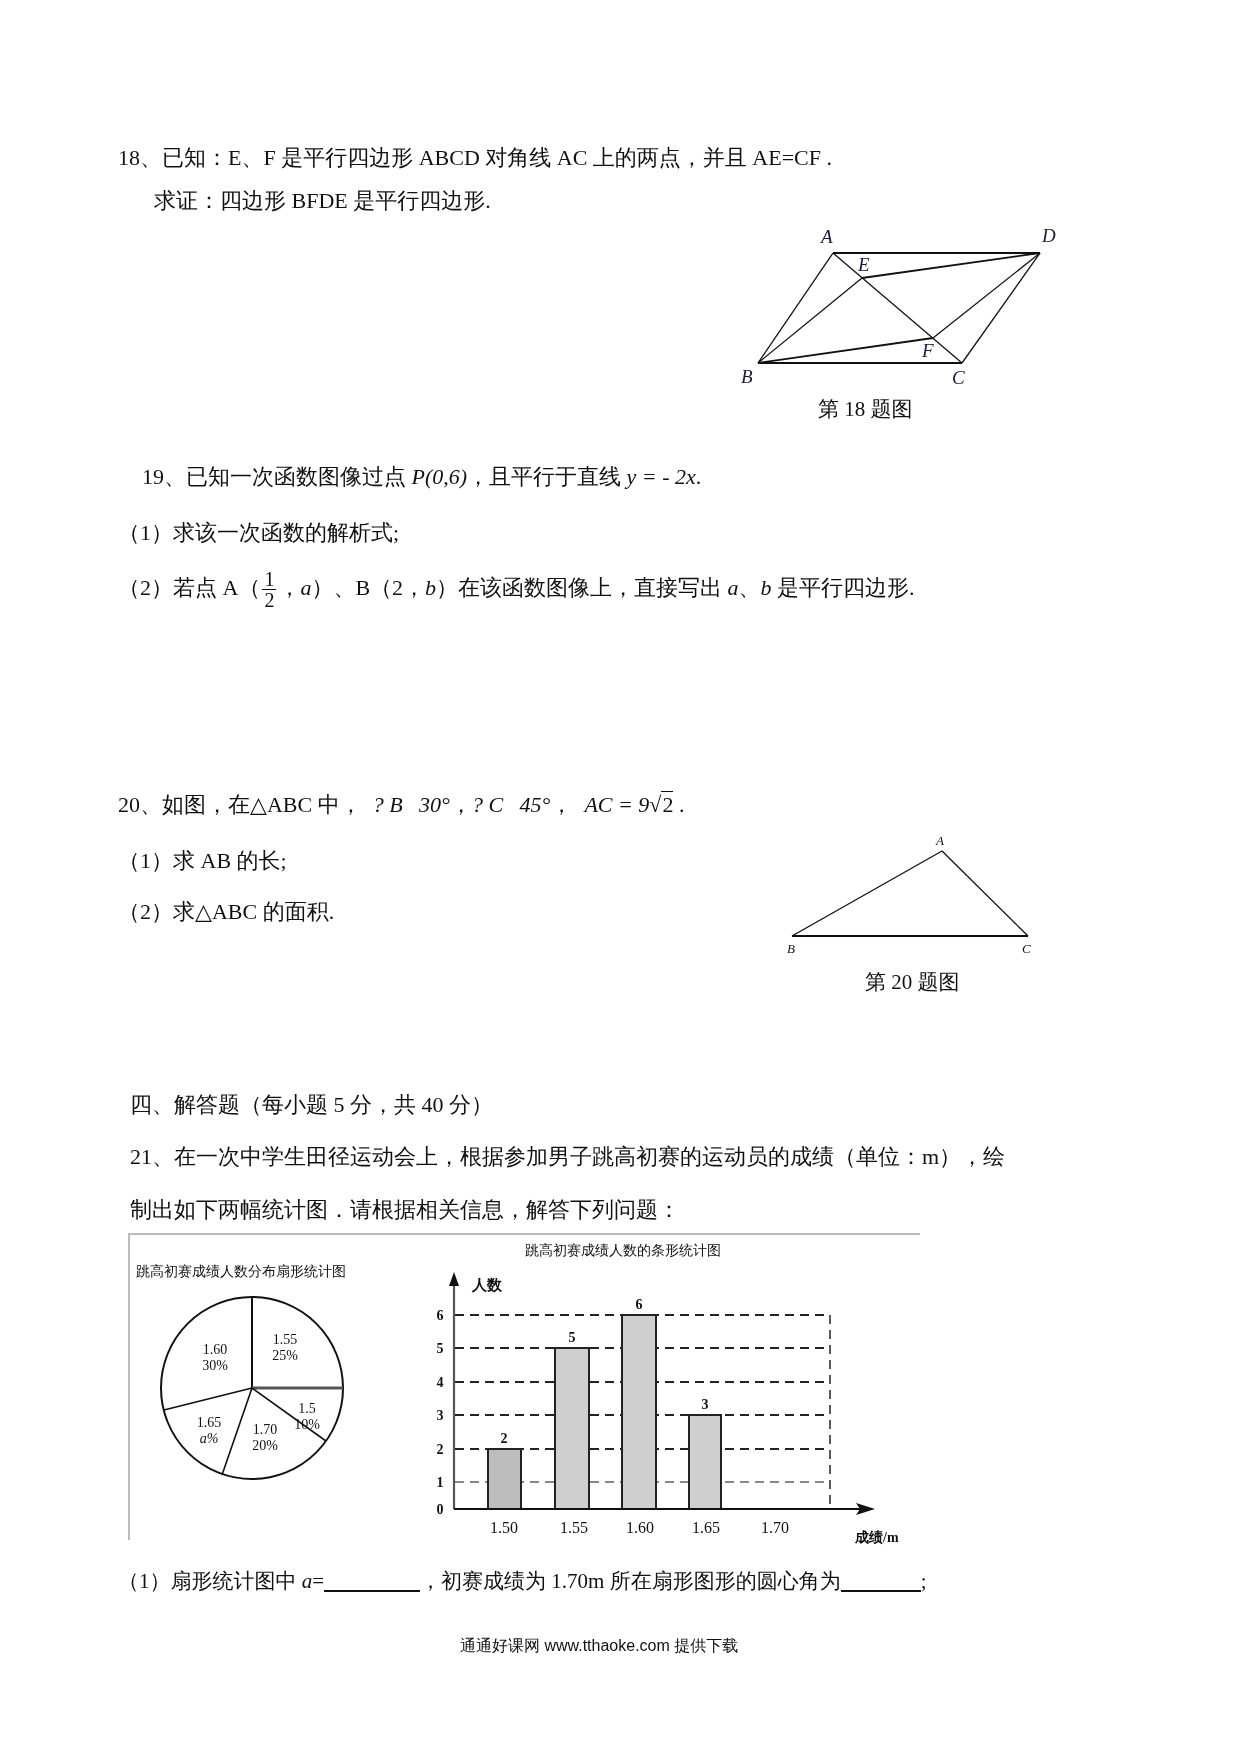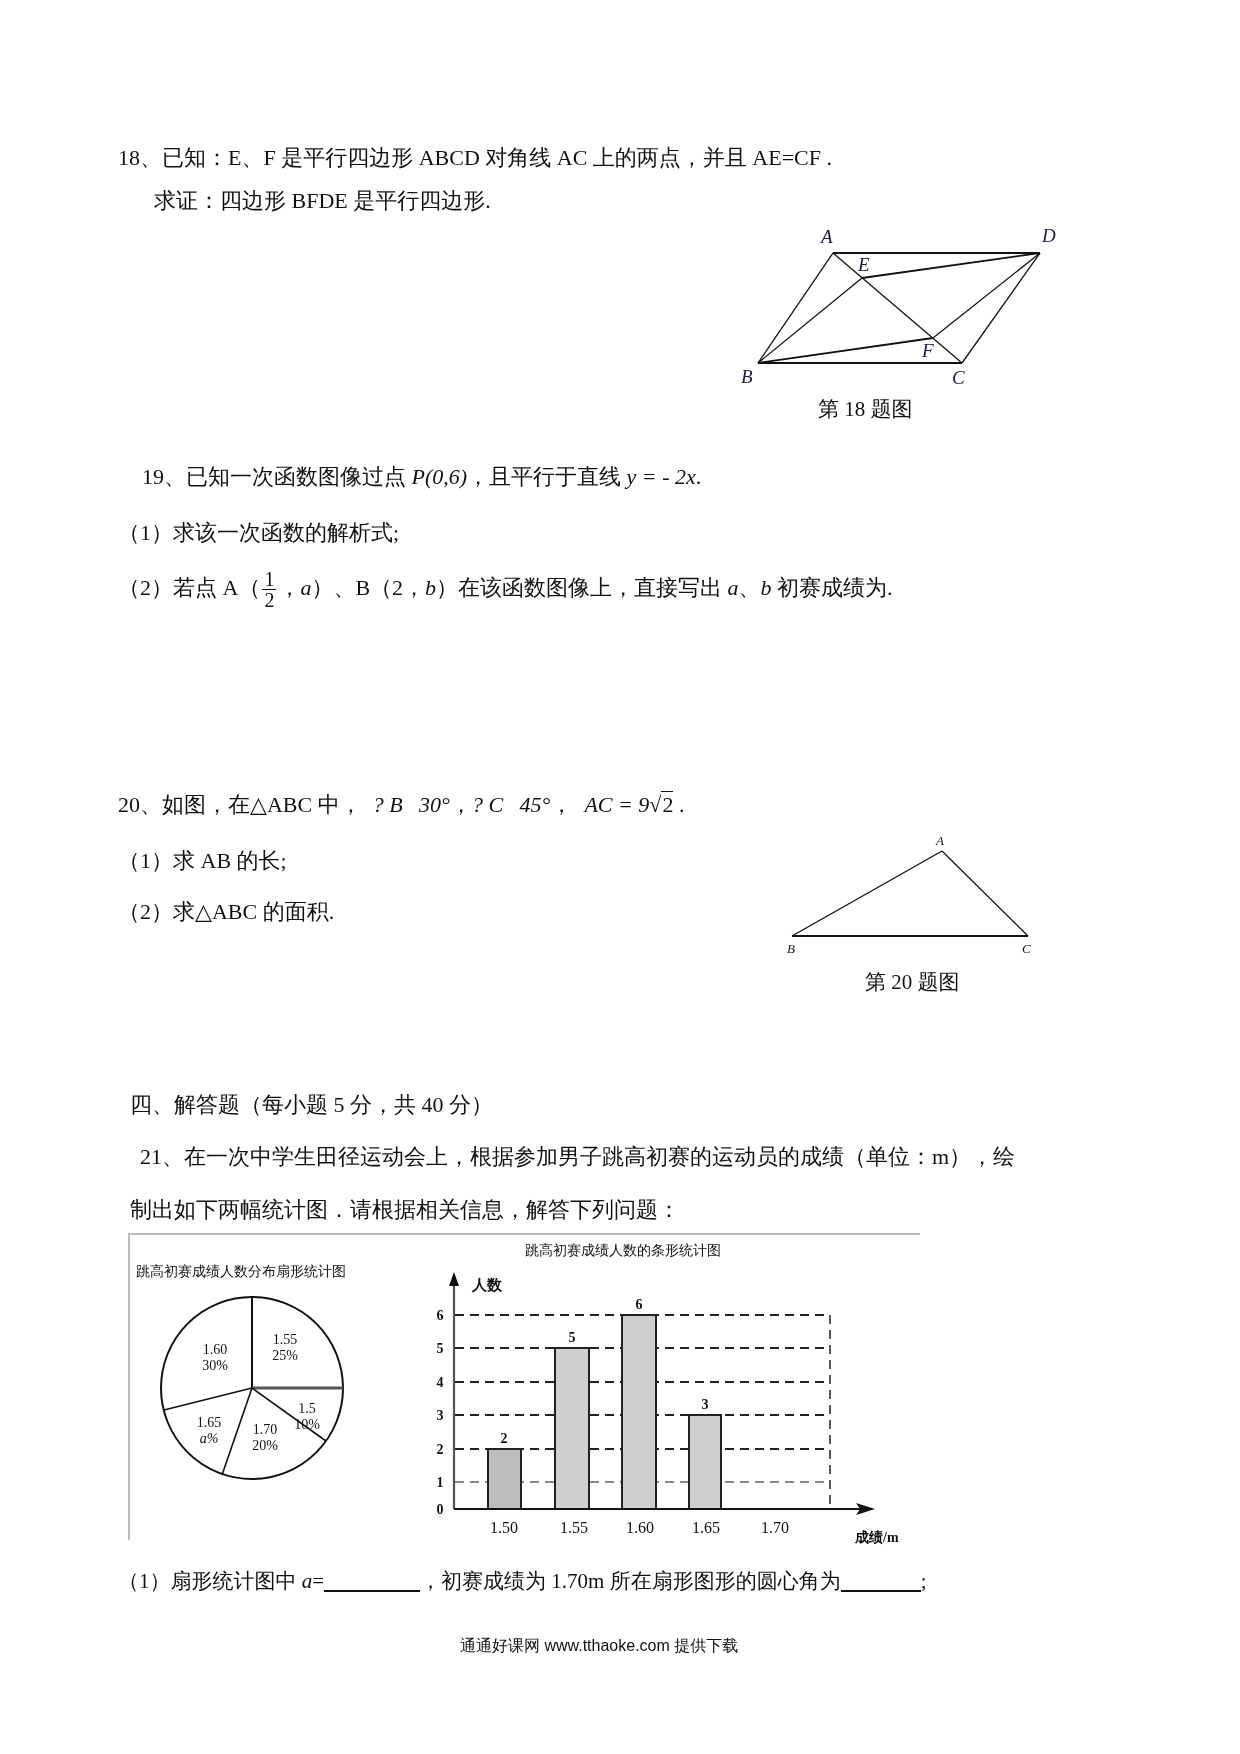--- a/index.html
+++ b/index.html
@@ -45,21 +45,21 @@
     <text x="282" y="167">F</text>
   </g>
 </svg>
 <div class="abs caption" style="left:818px; top:395px;text-align:right;">第 18 题图</div>
 
 <div class="abs txt" style="left:118px; top:462px;margin-left:24px;">
   <span>19、已知一次函数图像过点 </span><span class="it">P(0,6)</span><span>，且平行于直线 </span><span class="it">y = - 2x</span><span>.</span>
 </div>
 <div class="abs txt" style="left:118px; top:518px;">（1）求该一次函数的解析式;</div>
 <div class="abs txt" style="left:118px; top:558px; line-height:60px;">
-  <span>（2）若点 A（</span><span class="frac"><span class="num">1</span><span class="den">2</span></span><span>，</span><span class="it">a</span><span>）、B（2，</span><span class="it">b</span><span>）在该函数图像上，直接写出 </span><span class="it">a</span><span>、</span><span class="it">b</span><span> 初赛成绩为.</span>
+  <span>（2）若点 A（</span><span class="frac"><span class="num">1</span><span class="den">2</span></span><span>，</span><span class="it">a</span><span>）、B（2，</span><span class="it">b</span><span>）在该函数图像上，直接写出 </span><span class="it">a</span><span>、</span><span class="it">b</span><span> 是平行四边形.</span>
 </div>
 
 <div class="abs txt" style="left:118px; top:790px;">
   <span>20、如图，在△ABC 中，</span><span class="it" style="white-space:pre;">  ? B   30°</span><span>，</span><span class="it" style="white-space:pre;">? C   45°</span><span>，</span><span class="it" style="margin-left:12px;">AC = 9</span><span>√</span><span class="sqrt">2</span><span> .</span>
 </div>
 <div class="abs txt" style="left:118px; top:846px;">（1）求 AB 的长;</div>
 <div class="abs txt" style="left:118px; top:897px;">（2）求△ABC 的面积.</div>
 
 <svg class="abs" style="left:780px; top:825px;" width="280" height="130">
   <g stroke="#111" fill="none">
@@ -70,21 +70,21 @@
   <g font-size="13" font-style="italic" fill="#111">
     <text x="156" y="20">A</text>
     <text x="7" y="128">B</text>
     <text x="242" y="128">C</text>
   </g>
 </svg>
 <div class="abs caption" style="left:865px; top:960px;margin-top:8px;">第 20 题图</div>
 
 <div class="abs txt bold" style="left:130px; top:1090px;">四、解答题（每小题 5 分，共 40 分）</div>
 
-<div class="abs txt" style="left:130px; top:1142px;margin-left:10px;">21、在一次中学生田径运动会上，根据参加男子跳高初赛的运动员的成绩（单位：m），绘</div>
+<div class="abs txt" style="left:130px; top:1142px;">21、在一次中学生田径运动会上，根据参加男子跳高初赛的运动员的成绩（单位：m），绘</div>
 <div class="abs txt" style="left:130px; top:1195px;">制出如下两幅统计图．请根据相关信息，解答下列问题：</div>
 
 <div class="abs" style="left:128px; top:1233px; width:790px; height:305px; border-top:2px solid #bbb; border-left:2px solid #bbb;"></div>
 
 <div class="abs bold" style="left:136px; top:1263px; font-size:14px; font-family:'DejaVu Sans', sans-serif;">跳高初赛成绩人数分布扇形统计图</div>
 <svg class="abs" style="left:155px; top:1290px;" width="200" height="200">
   <g fill="none" stroke="#111">
     <circle cx="97" cy="98" r="91" stroke-width="2"></circle>
     <line x1="97" y1="98" x2="97" y2="7" stroke-width="2"></line>
     <line x1="97" y1="98" x2="188" y2="98" stroke-width="3" stroke="#555"></line>

